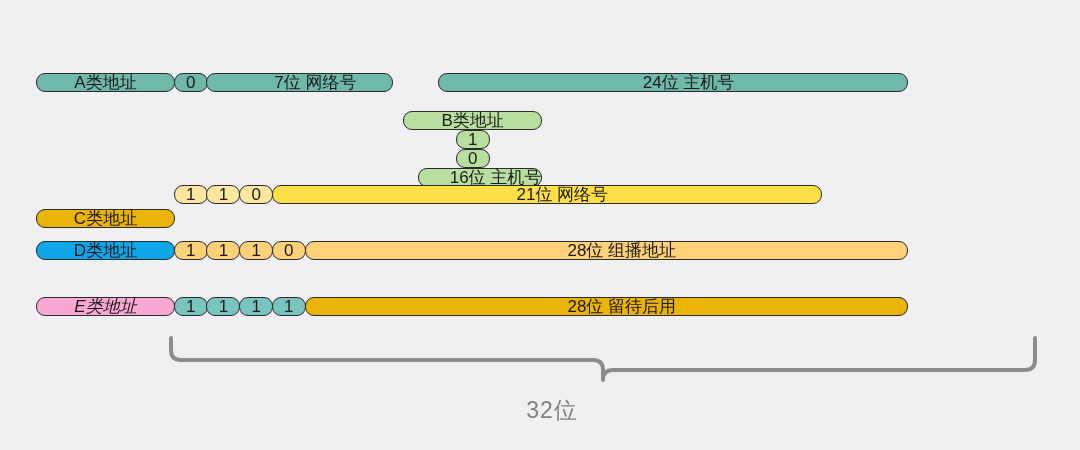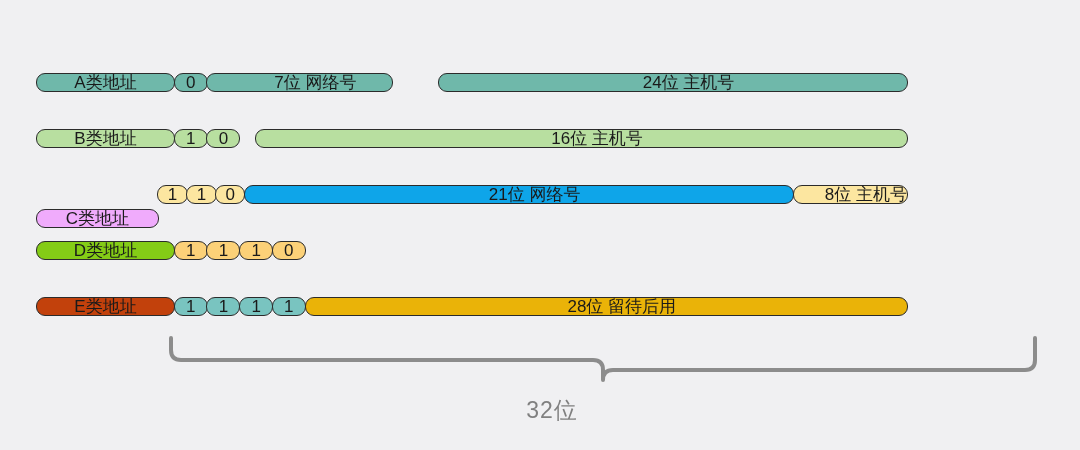--- a/index.html
+++ b/index.html
@@ -77,43 +77,43 @@
 
 <div id="diagram">
 
   <div id="rows-host">
       <div class="row" style="top: 55px;">
         <div class="cell label" style="background: rgb(111, 184, 170);">A类地址</div>
         <div class="cell bit" style="background: rgb(111, 184, 170);">0</div>
         <div class="cell seg" style="background: rgb(111, 184, 170); flex: 0 0 187px;">7位 网络号</div>
         <div class="cell seg" style="background: rgb(111, 184, 170); flex: 1 1 auto; margin-left: 46px;">24位 主机号</div>
       </div>
-      <div class="row" style="top: 111px;">
+      <div class="row" style="top: 111px; flex-direction: column;">
         <div class="cell label" style="background: rgb(184, 223, 160);">B类地址</div>
         <div class="cell bit" style="background: rgb(184, 223, 160);">1</div>
         <div class="cell bit" style="background: rgb(184, 223, 160);">0</div>
         <div class="cell seg" style="background: rgb(184, 223, 160); flex: 1 1 auto; margin-left: 16px;">16位 主机号</div>
       </div>
       <div class="row" style="top: 167px;">
-        <div class="cell label" style="background: #f0abfc; margin-top: 48px;">C类地址</div>
+        <div class="cell label" style="background: #eab308; margin-top: 48px;">C类地址</div>
         <div class="cell bit" style="background: rgb(252, 230, 160);">1</div>
         <div class="cell bit" style="background: rgb(252, 230, 160);">1</div>
         <div class="cell bit" style="background: rgb(252, 230, 160);">0</div>
-        <div class="cell seg" style="background: #0ea5e9; flex: 0 0 550px;">21位 网络号</div>
-        <div class="cell seg" style="background: rgb(252, 230, 160); flex: 1 1 auto;">8位 主机号</div>
+        <div class="cell seg" style="background: #fde047; flex: 0 0 550px;">21位 网络号</div>
       </div>
       <div class="row" style="top: 223px;">
-        <div class="cell label" style="background: #84cc16;">D类地址</div>
+        <div class="cell label" style="background: #0ea5e9;">D类地址</div>
         <div class="cell bit" style="background: rgb(252, 209, 120);">1</div>
         <div class="cell bit" style="background: rgb(252, 209, 120);">1</div>
         <div class="cell bit" style="background: rgb(252, 209, 120);">1</div>
         <div class="cell bit" style="background: rgb(252, 209, 120);">0</div>
+        <div class="cell seg" style="background: rgb(252, 209, 120); flex: 1 1 auto;">28位 组播地址</div>
       </div>
       <div class="row" style="top: 279px;">
-        <div class="cell label" style="background: #c2410c;">E类地址</div>
+        <div class="cell label" style="background: #f9a8d4; font-style: italic;">E类地址</div>
         <div class="cell bit" style="background: rgb(121, 196, 192);">1</div>
         <div class="cell bit" style="background: rgb(121, 196, 192);">1</div>
         <div class="cell bit" style="background: rgb(121, 196, 192);">1</div>
         <div class="cell bit" style="background: rgb(121, 196, 192);">1</div>
         <div class="cell seg" style="background: #eab308; flex: 1 1 auto;">28位 留待后用</div>
       </div>
     </div>
 
   <div class="brace">
     <svg width="870" height="46" viewBox="0 0 870 46" fill="none">

